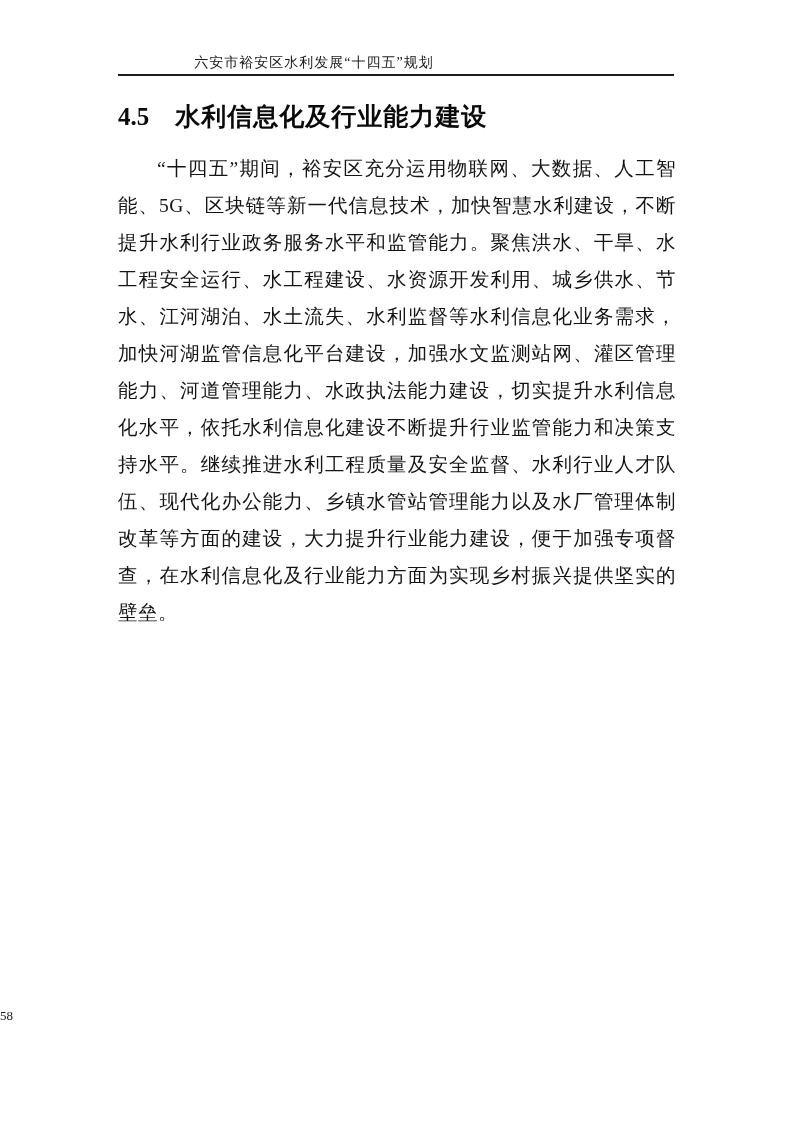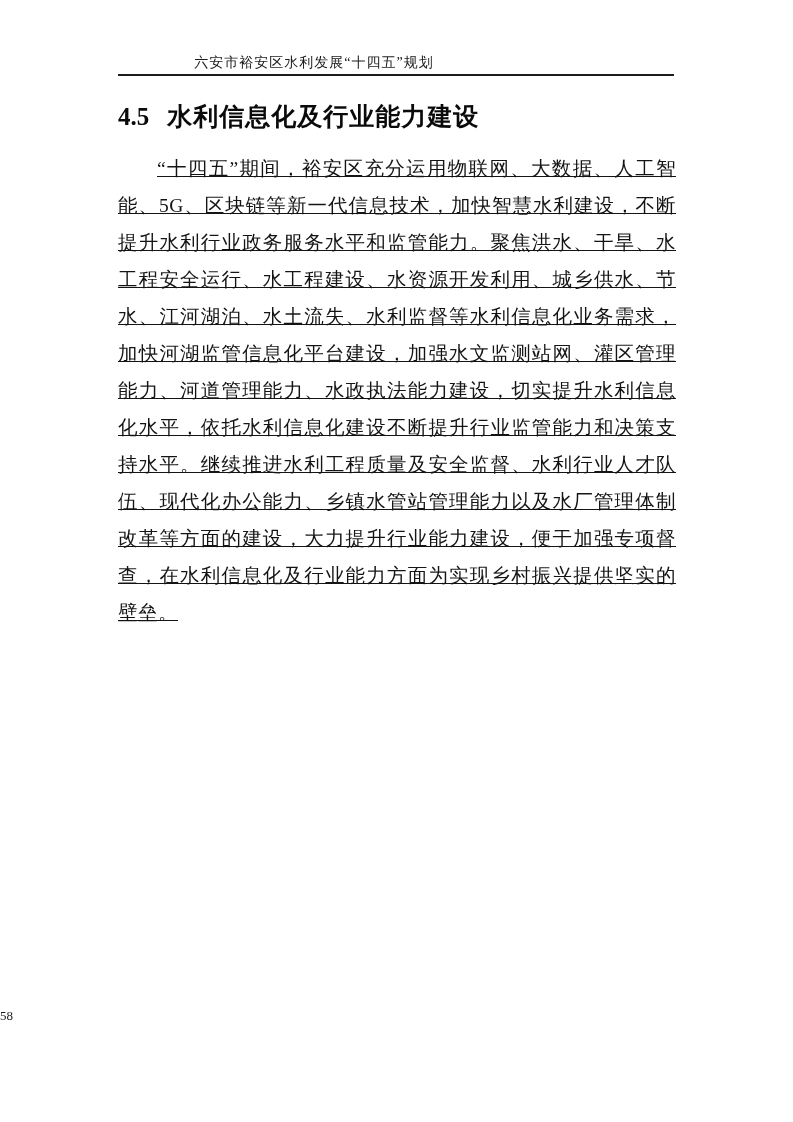--- a/index.html
+++ b/index.html
@@ -38,40 +38,39 @@
     top: 100px;
     left: 118px;
     width: 558px;
     font-size: 25px;
     font-weight: bold;
     white-space: nowrap;
     color: #0a0a0a;
   }
   .section-number {
     font-family: "Liberation Serif", "DejaVu Serif", serif;
-    margin-right: 18px;
+    margin-right: 26px;
   }
   .section-title {
     font-family: Liberation Mono, monospace;
     letter-spacing: 1px;
   }
   .body-paragraph {
     position: absolute;
     top: 150px;
     left: 118px;
     width: 558px;
     font-size: 19.5px;
     line-height: 37px;
     text-align: justify;
     text-justify: inter-ideograph;
     text-indent: 2em;
     letter-spacing: 0.5px;
     color: #141414;
     font-family: "Liberation Serif", "DejaVu Serif", serif;
-    text-decoration: underline;
   }
   .page-number {
     position: absolute;
     top: 1008px;
     left: 0;
     width: 793px;
     text-align: left;
     font-size: 13px;
     color: #1a1a1a;
     font-family: "Liberation Serif", "DejaVu Serif", serif;

